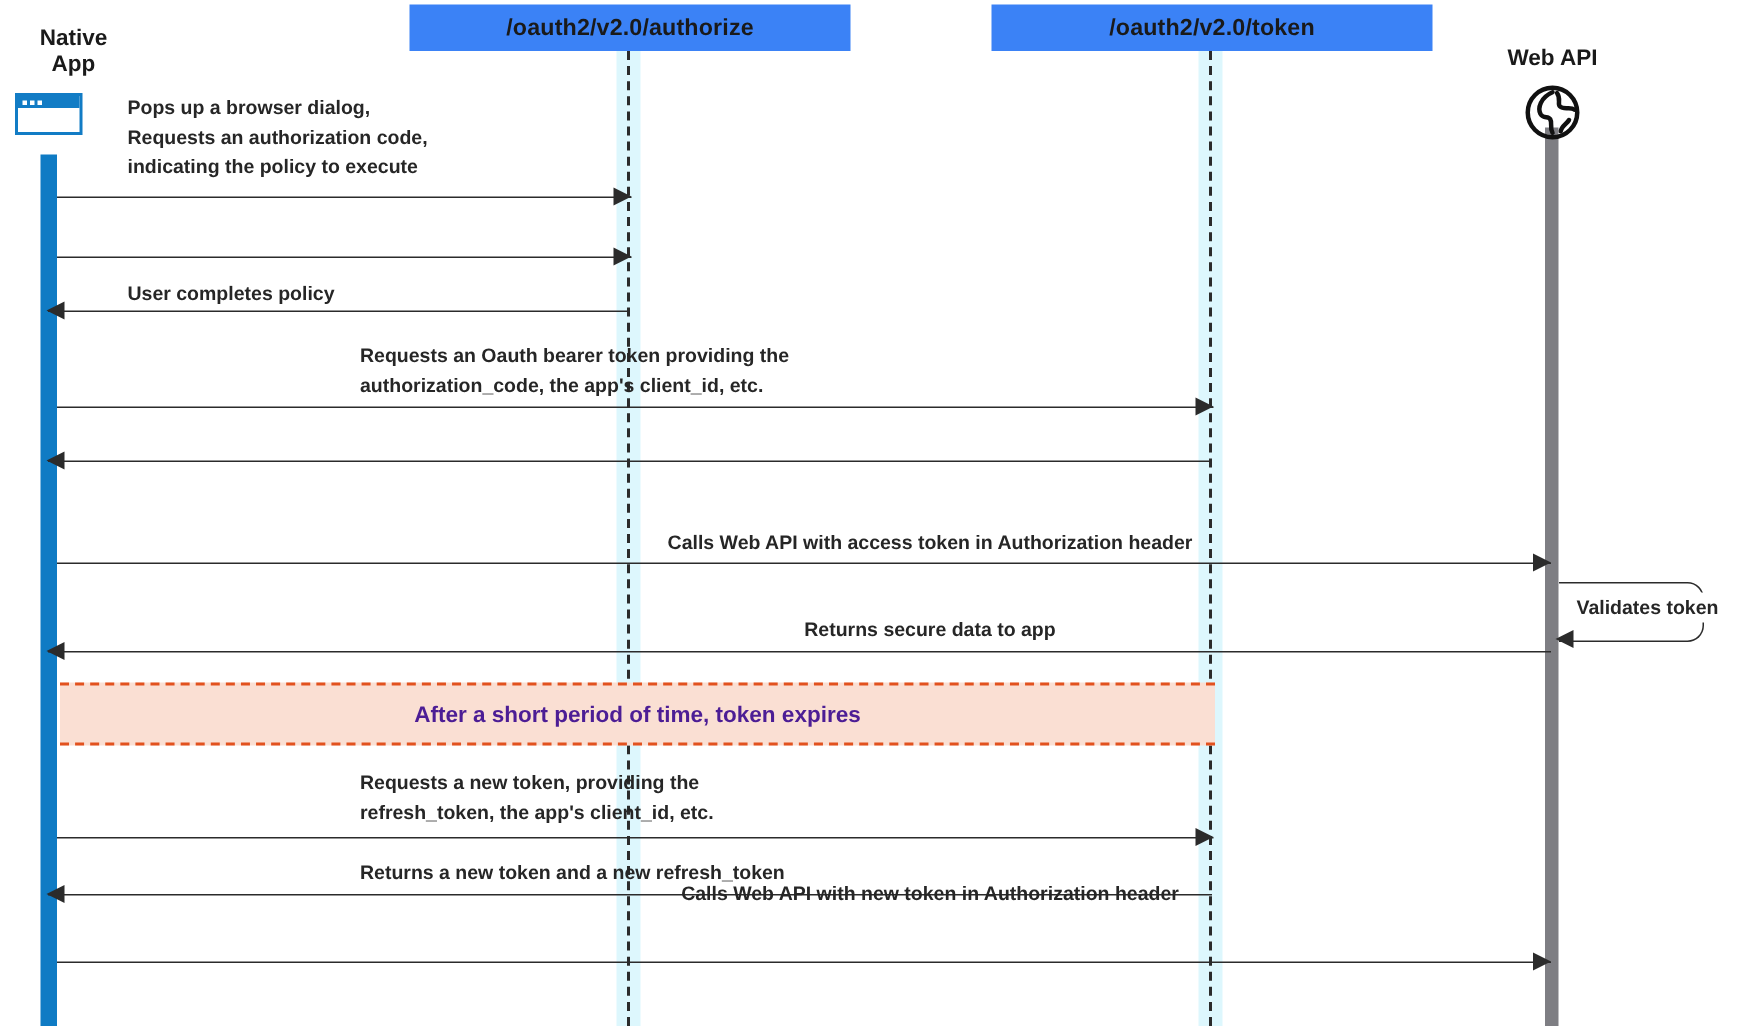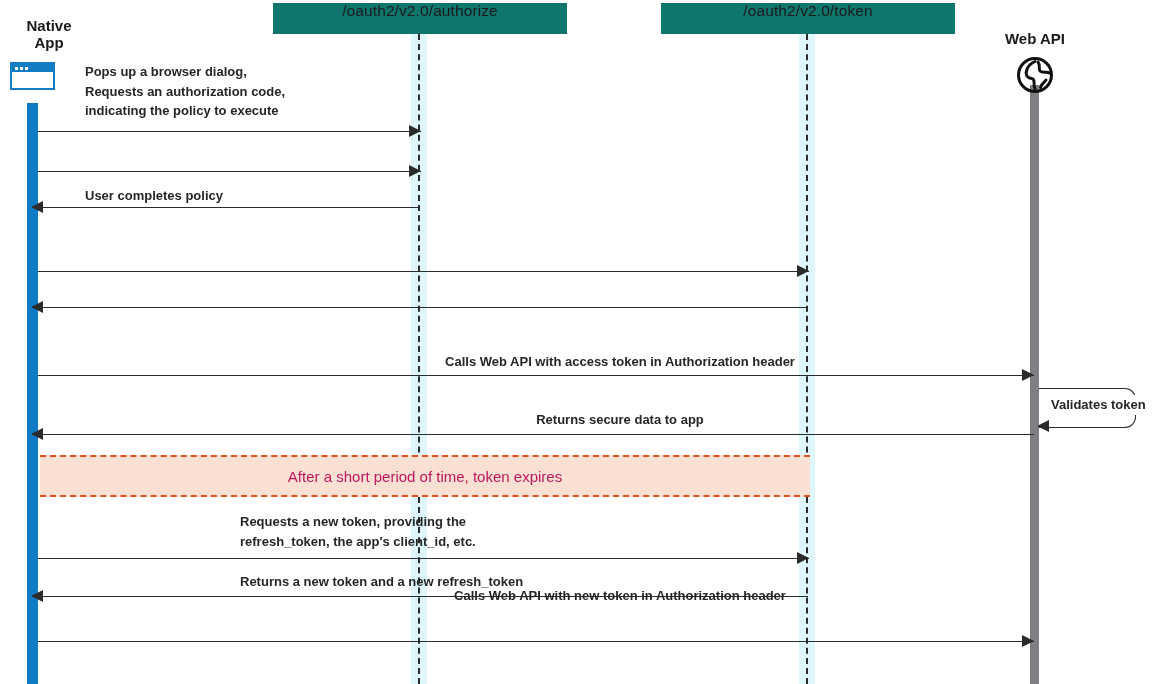--- a/index.html
+++ b/index.html
@@ -15,28 +15,30 @@
     position: relative;
     width: 1174px;
     height: 684px;
     overflow: hidden;
     background: #ffffff;
   }
   .abs { position: absolute; }
 
   
   .header-box {
-    background: #0f766e;
+    background: #3b82f6;
     color: #1a1a1a;
     font-size: 15.5px;
     text-align: center;
     line-height: 1;
     display: flex;
+    align-items: center;
     justify-content: center;
     letter-spacing: 0.1px;
+    font-weight: bold;
   }
   .plain-title {
     font-weight: bold;
     font-size: 15px;
     color: #1a1a1a;
     line-height: 17px;
     text-align: center;
   }
 
   
@@ -84,22 +86,22 @@
   
   .expiry-band {
     background: #FADFD3;
     border-top: 2.5px dashed #E2521F;
     border-bottom: 2.5px dashed #E2521F;
     display: flex;
     align-items: center;
     justify-content: center;
   }
   .expiry-text {
-    color: #be185d;
-    font-weight: normal;
+    color: #4c1d95;
+    font-weight: bold;
     font-size: 15px;
     text-align: center;
   }
 
   
   .app-icon-frame {
     border: 2px solid #127CC5;
     background: #ffffff;
     box-sizing: border-box;
   }
@@ -166,20 +168,22 @@
   <div class="abs msg-line" style="left:38px; top:131px; width:383px;"></div>
   <div class="abs arrow-head arrow-right" style="left:409px; top:125px;"></div>
 
   <div class="abs msg-label left" style="left:85px; top:146px; width:400px;margin-top:40px;">User completes policy</div>
   <div class="abs msg-line" style="left:38px; top:171px; width:383px;"></div>
   <div class="abs arrow-head arrow-right" style="left:409px; top:165px;"></div>
 
   <div class="abs msg-line" style="left:32px; top:207px; width:388px;"></div>
   <div class="abs arrow-head arrow-left" style="left:31px; top:201px;"></div>
 
+  <div class="abs msg-label left" style="left:240px; top:227px; width:560px;">Requests an Oauth bearer token providing the
+authorization_code, the app's client_id, etc.</div>
   <div class="abs msg-line" style="left:38px; top:271px; width:771px;"></div>
   <div class="abs arrow-head arrow-right" style="left:797px; top:265px;"></div>
 
   <div class="abs msg-line" style="left:32px; top:307px; width:776px;"></div>
   <div class="abs arrow-head arrow-left" style="left:31px; top:301px;"></div>
 
   <div class="abs msg-label center" style="left:120px; top:352px; width:1000px;">Calls Web API with access token in Authorization header</div>
   <div class="abs msg-line" style="left:38px; top:375px; width:996px;"></div>
   <div class="abs arrow-head arrow-right" style="left:1022px; top:369px;"></div>
 

